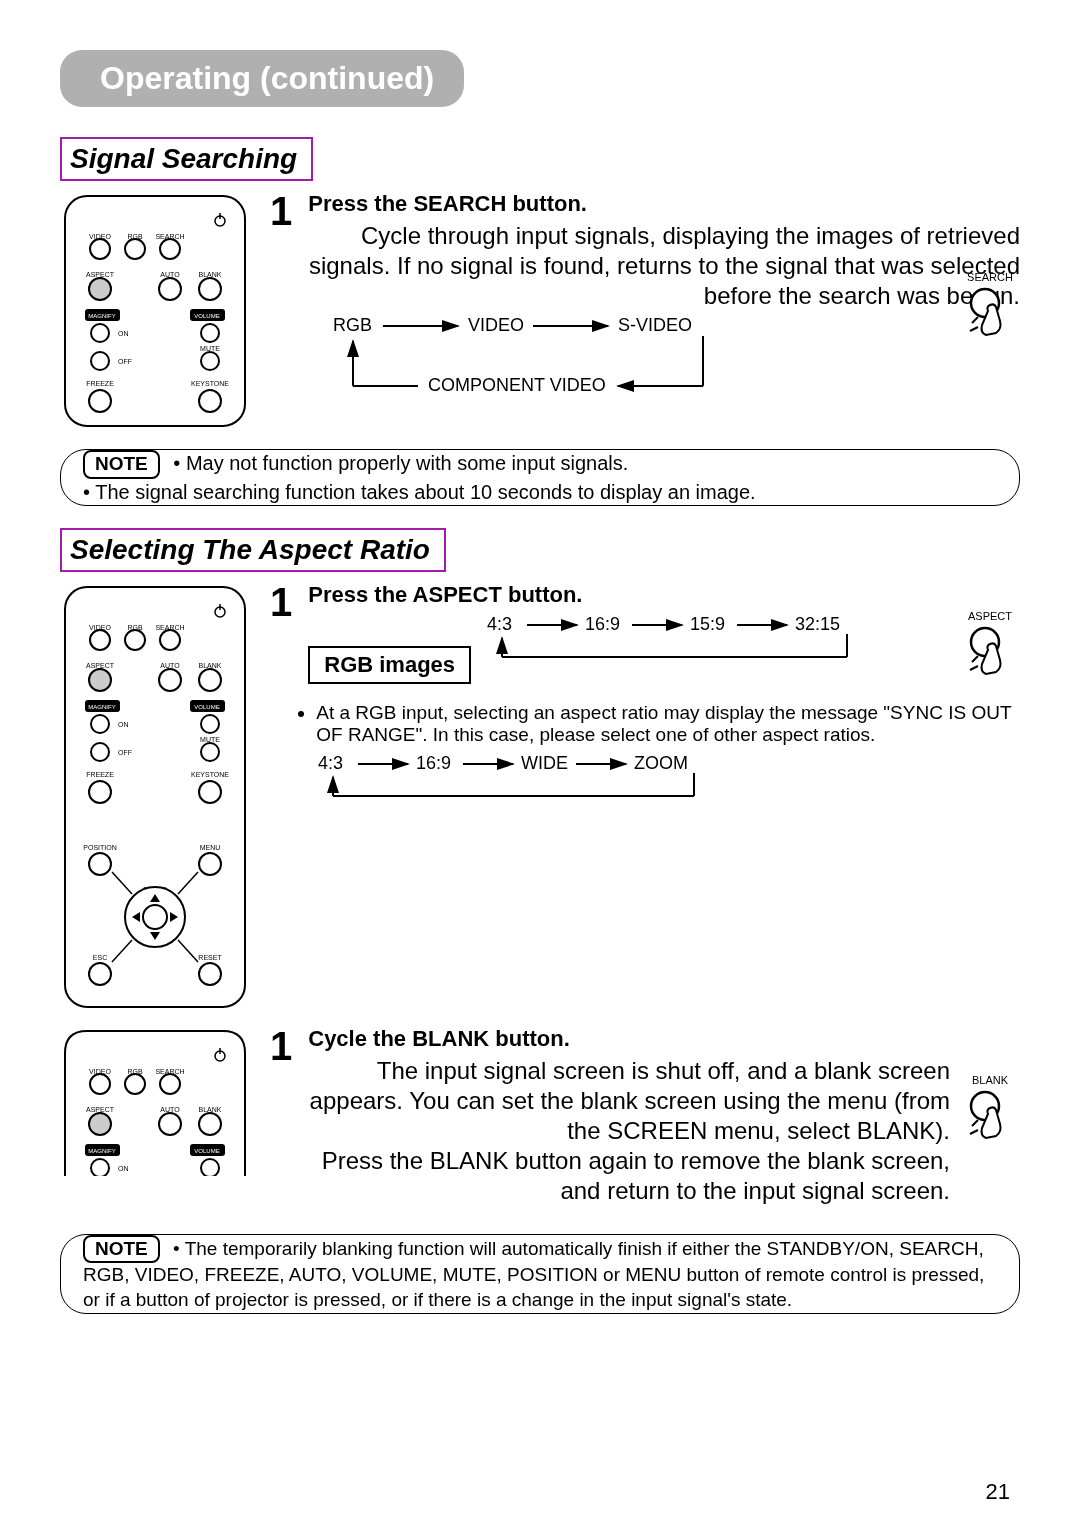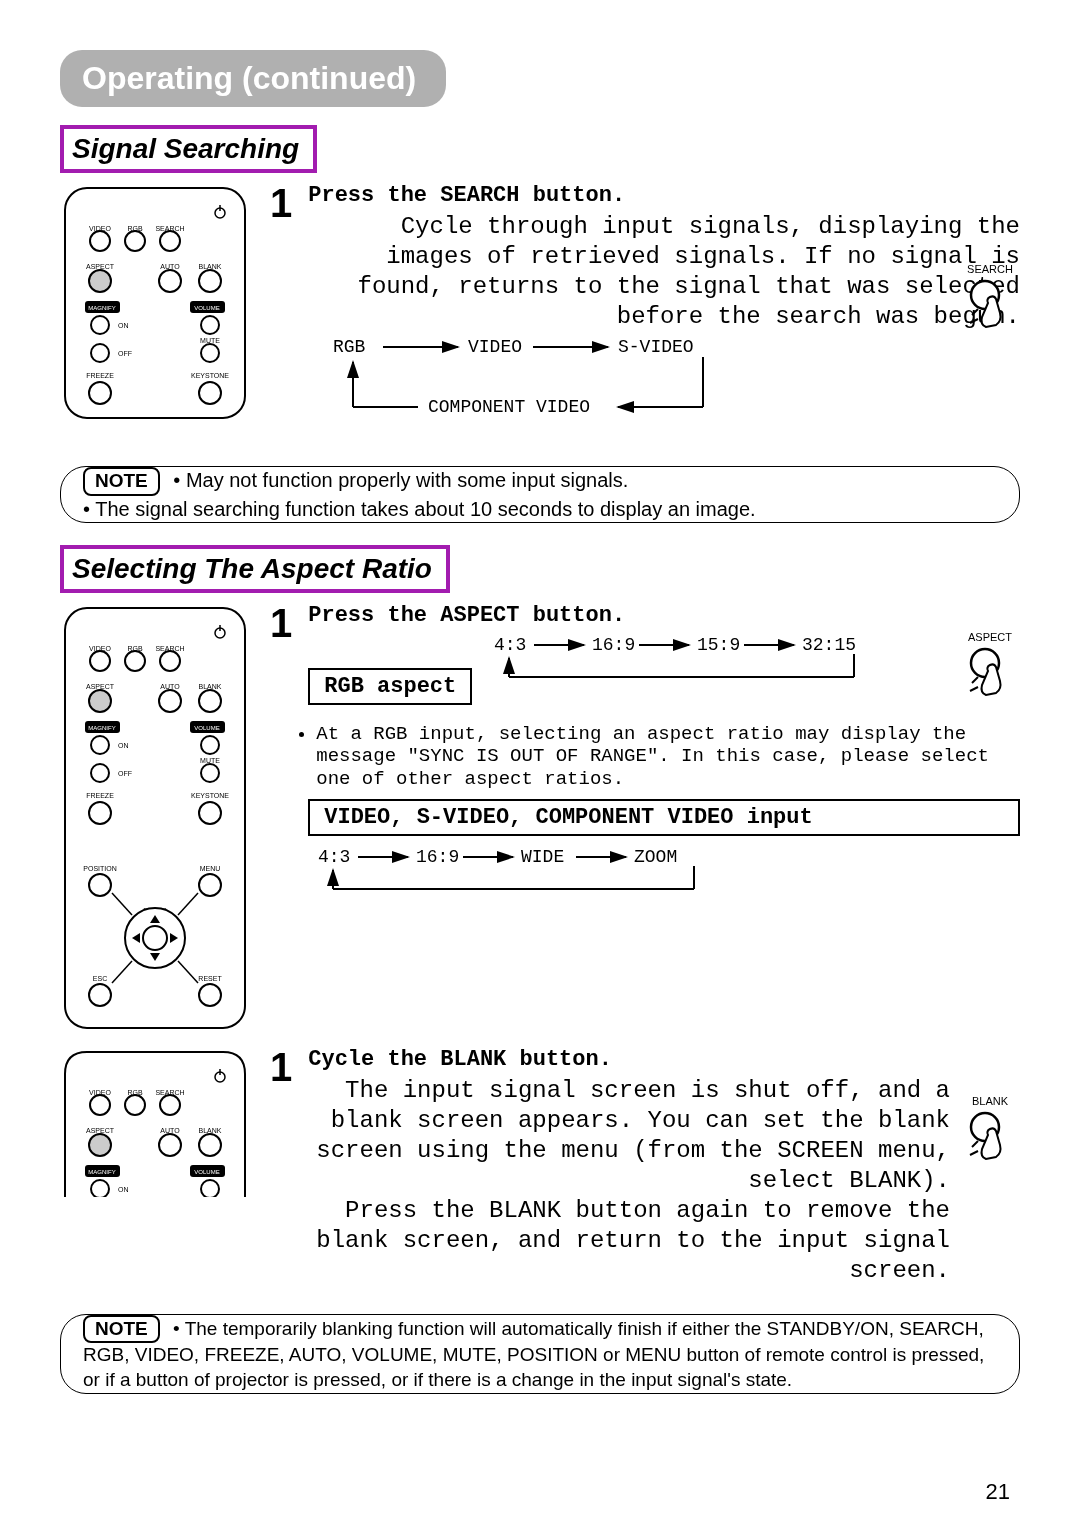--- a/index.html
+++ b/index.html
@@ -11,29 +11,29 @@
     font-size: 20px;
     color: #000;
     background: #fff;
   }
   .page-title-pill {
     display: inline-block;
     background: #b0b0b0;
     color: #fff;
     font-weight: bold;
     font-size: 32px;
-    padding: 10px 30px 10px 22px;
+    padding: 10px 30px 10px 40px;
     border-radius: 22px;
-    margin-bottom: 18px;
+    margin-bottom: 30px;
   }
   .section-heading {
     font-weight: bold;
     font-style: italic;
     font-size: 28px;
-    border: 4px solid #a21caf;
+    border: 2px solid #a21caf;
     display: inline-block;
     padding: 4px 14px 4px 8px;
     margin-bottom: 10px;
   }
   .section-row {
     display: flex;
     align-items: flex-start;
     gap: 20px;
     margin-bottom: 10px;
   }
@@ -47,21 +47,21 @@
     display: flex;
     align-items: flex-start;
     gap: 16px;
     margin-bottom: 10px;
   }
   .step-num {
     font-weight: 900;
     font-size: 40px;
     line-height: 1;
   }
-  .step-body { flex: 1; font-family: Liberation Mono, monospace; }
+  .step-body { flex: 1; }
   .step-head {
     font-weight: bold;
     font-size: 22px;
     margin-bottom: 4px;
   }
   .step-text { font-size: 24px; line-height: 1.25; text-align: right; }
   .sub-head-box {
     border: 2px solid #000;
     font-weight: 900;
     font-size: 22px;
@@ -285,21 +285,21 @@
         <circle cx="150" cy="392" r="11" fill="#fff" stroke="#000" stroke-width="2"></circle>
       </svg>
     </div>
 
     <div class="content-col press-icon-wrap">
       <div class="step-row">
         <div class="step-num">1</div>
         <div class="step-body">
           <div class="step-head">Press the ASPECT button.</div>
 
-          <div class="sub-head-box">RGB aspect</div>
+          <div class="sub-head-box">RGB images</div>
 
           <svg viewBox="0 0 440 60" width="440" height="60">
             <defs>
               <marker id="ah2" markerWidth="10" markerHeight="10" refX="8" refY="3" orient="auto">
                 <path d="M0,0 L9,3 L0,6 Z" fill="#000"></path>
               </marker>
             </defs>
             <text x="10" y="18" font-size="18">4:3</text>
             <line x1="50" y1="13" x2="100" y2="13" stroke="#000" stroke-width="2" marker-end="url(#ah2)"></line>
             <text x="108" y="18" font-size="18">16:9</text>
@@ -309,21 +309,20 @@
             <text x="318" y="18" font-size="18">32:15</text>
             <line x1="370" y1="22" x2="370" y2="45" stroke="#000" stroke-width="2"></line>
             <line x1="370" y1="45" x2="25" y2="45" stroke="#000" stroke-width="2"></line>
             <line x1="25" y1="45" x2="25" y2="26" stroke="#000" stroke-width="2" marker-end="url(#ah2)"></line>
           </svg>
 
           <ul class="bullet-list">
             <li>At a RGB input, selecting an aspect ratio may display the message "SYNC IS OUT OF RANGE". In this case, please select one of other aspect ratios.</li>
           </ul>
 
-          <div class="wide-head-box">VIDEO, S-VIDEO, COMPONENT VIDEO input</div>
 
           <svg viewBox="0 0 440 60" width="440" height="60">
             <defs>
               <marker id="ah3" markerWidth="10" markerHeight="10" refX="8" refY="3" orient="auto">
                 <path d="M0,0 L9,3 L0,6 Z" fill="#000"></path>
               </marker>
             </defs>
             <text x="10" y="18" font-size="18">4:3</text>
             <line x1="50" y1="13" x2="100" y2="13" stroke="#000" stroke-width="2" marker-end="url(#ah3)"></line>
             <text x="108" y="18" font-size="18">16:9</text>

